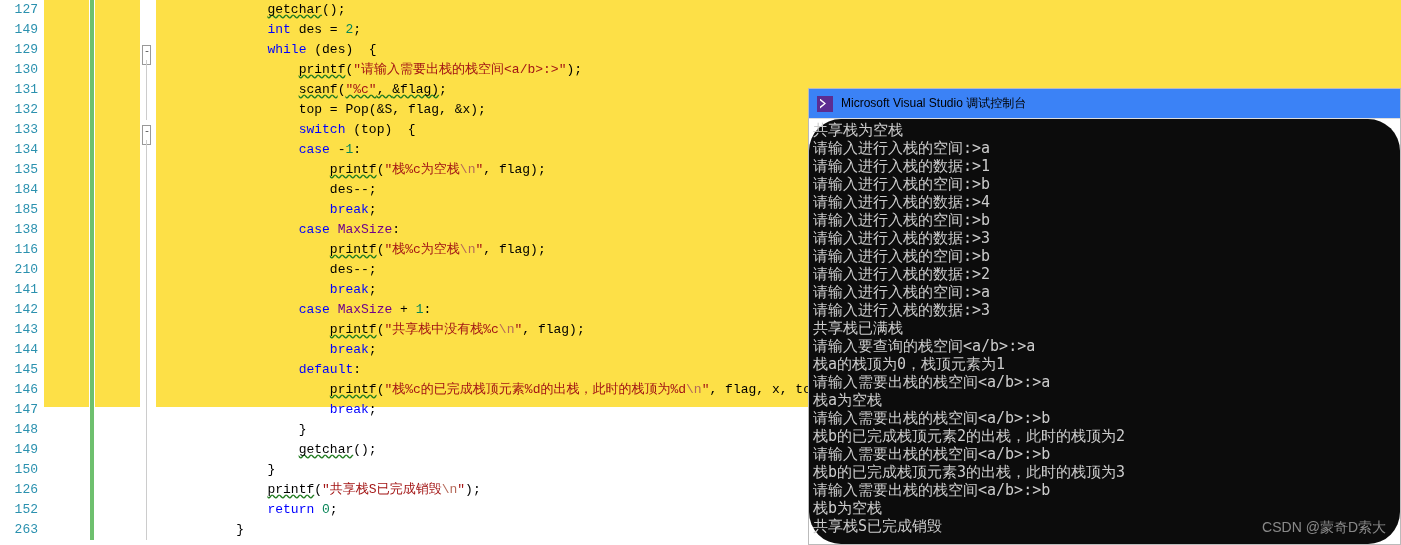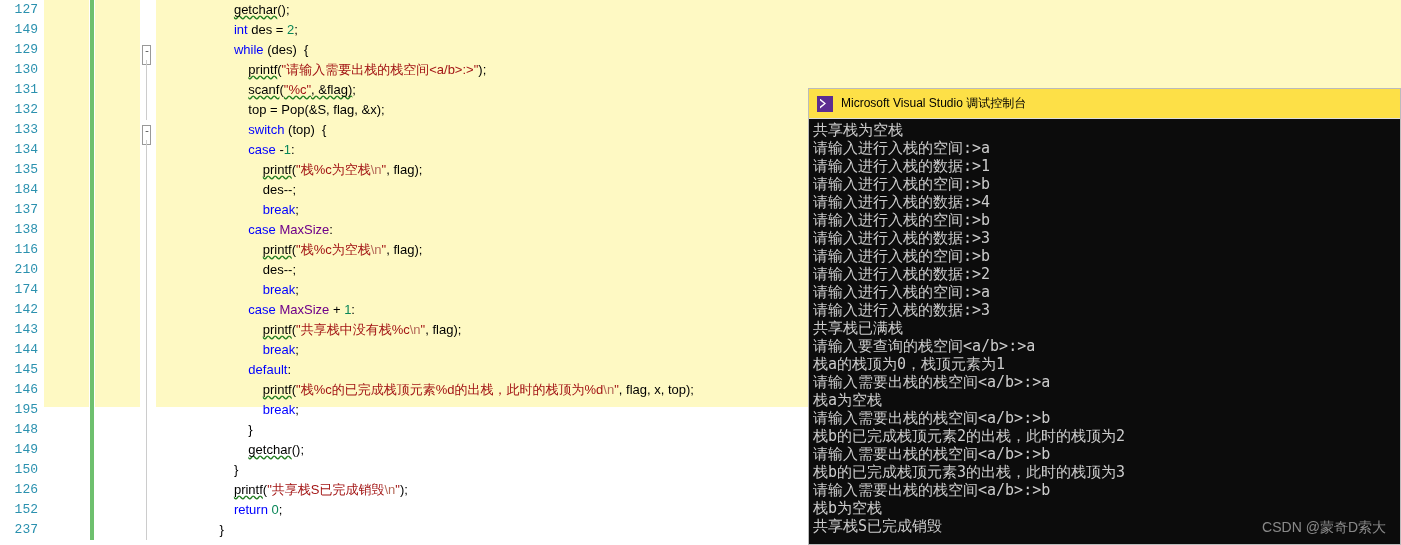--- a/index.html
+++ b/index.html
@@ -1,84 +1,84 @@
 <!DOCTYPE html>
 <html><head>
   <meta charset="utf-8">
   <style>
     * { margin: 0; padding: 0; box-sizing: border-box; }
     body { font-family: Consolas, "Courier New", monospace; font-size: 13px; background: #fff; position: relative; width: 1401px; height: 545px; overflow: hidden; }
     
-    .editor { display: flex; height: 407px; background: #fef9c3; gap: 45px; }
+    .editor { display: flex; height: 407px; background: #fde047; gap: 45px; }
     .gutter { width: 44px; background: #fff; text-align: right; padding-right: 6px; color: #2b91af; font-size: 13px; line-height: 20px; user-select: none; }
     .gutter div { height: 20px; }
     .change-bar { width: 6px; background: #fff; }
     .change-bar div { height: 20px; width: 4px; margin-left: 1px; }
     .chg-green { background: #6ec06e; }
     .fold-col { width: 16px; background: #fff; line-height: 20px; }
     .fold-col div { height: 20px; position: relative; }
     .fold-box { width: 9px; height: 9px; border: 1px solid #999; position: absolute; left: 2px; top: 5px; background: #fff; }
     .fold-box::before { content: "-"; position: absolute; top: -4px; left: 1px; font-size: 10px; color: #555; }
     .fold-line { width: 1px; background: #ccc; margin-left: 6px; height: 20px; }
     
-    .code { flex: 1; line-height: 20px; white-space: pre; font-family: Liberation Sans, sans-serif; font-size: 13px; color: #000; padding-left: 4px; }
+    .code { flex: 1; line-height: 20px; white-space: pre; font-family: Liberation Mono, monospace; font-size: 13px; color: #000; padding-left: 4px; }
     .code-line { height: 20px; }
     
     .kw { color: #0000ff; }
     .type { color: #0000ff; }
     .fn { color: #000; }
     .str { color: #a31515; }
     .esc { color: #b56959; }
     .num { color: #098658; }
     .op { color: #000; }
     .id { color: #000; }
     .macro { color: #6f008a; }
     .squiggle { text-decoration: underline wavy #1e7a1e; text-decoration-skip-ink: none; }
     
     .console-window { position: absolute; left: 808px; top: 88px; width: 593px; background: #fff; border: 1px solid #bbb; }
-    .console-titlebar { height: 30px; background: #fde047; display: flex; align-items: center; padding: 0 8px; border-bottom: 1px solid #ddd; }
+    .console-titlebar { height: 30px; background: #3b82f6; display: flex; align-items: center; padding: 0 8px; border-bottom: 1px solid #ddd; }
     .console-icon { width: 16px; height: 16px; background: #5c2d91; margin-right: 8px; display: inline-block; position: relative; }
     .console-icon::after { content: ""; position: absolute; left: 3px; top: 3px; width: 10px; height: 10px; background: #fff; clip-path: polygon(0 0, 60% 50%, 0 100%, 0 80%, 40% 50%, 0 20%); }
     .console-title { font-family: "Microsoft YaHei", sans-serif; font-size: 12px; color: #000; }
-    .console-body { background: #0c0c0c; color: #cccccc; font-family: "NSimSun", "SimSun", monospace; font-size: 15px; line-height: 18px; padding: 2px 4px; min-height: 425px; white-space: pre; }
+    .console-body { background: #0c0c0c; color: #cccccc; font-family: "NSimSun", "SimSun", monospace; font-size: 15px; line-height: 18px; padding: 2px 4px; min-height: 425px; white-space: pre; border-radius: 32px; }
     
     .watermark { position: absolute; right: 15px; bottom: 8px; color: rgba(220,220,220,0.6); font-family: "Microsoft YaHei", sans-serif; font-size: 14px; pointer-events: none; }
   </style>
 </head>
 <body>
 
 <div class="editor">
   <div class="gutter" id="gutter">
       <div>127</div>
       <div>149</div>
       <div>129</div>
       <div>130</div>
       <div>131</div>
       <div>132</div>
       <div>133</div>
       <div>134</div>
       <div>135</div>
       <div>184</div>
-      <div>137</div>
+      <div>185</div>
       <div>138</div>
       <div>116</div>
       <div>210</div>
-      <div>174</div>
+      <div>141</div>
       <div>142</div>
       <div>143</div>
       <div>144</div>
       <div>145</div>
       <div>146</div>
-      <div>195</div>
+      <div>147</div>
       <div>148</div>
       <div>149</div>
       <div>150</div>
       <div>126</div>
       <div>152</div>
-      <div>237</div>
+      <div>263</div>
     </div>
   <div class="change-bar" id="changebar">
       <div class="chg-green"></div>
       <div class="chg-green"></div>
       <div class="chg-green"></div>
       <div class="chg-green"></div>
       <div class="chg-green"></div>
       <div class="chg-green"></div>
       <div class="chg-green"></div>
       <div class="chg-green"></div>

